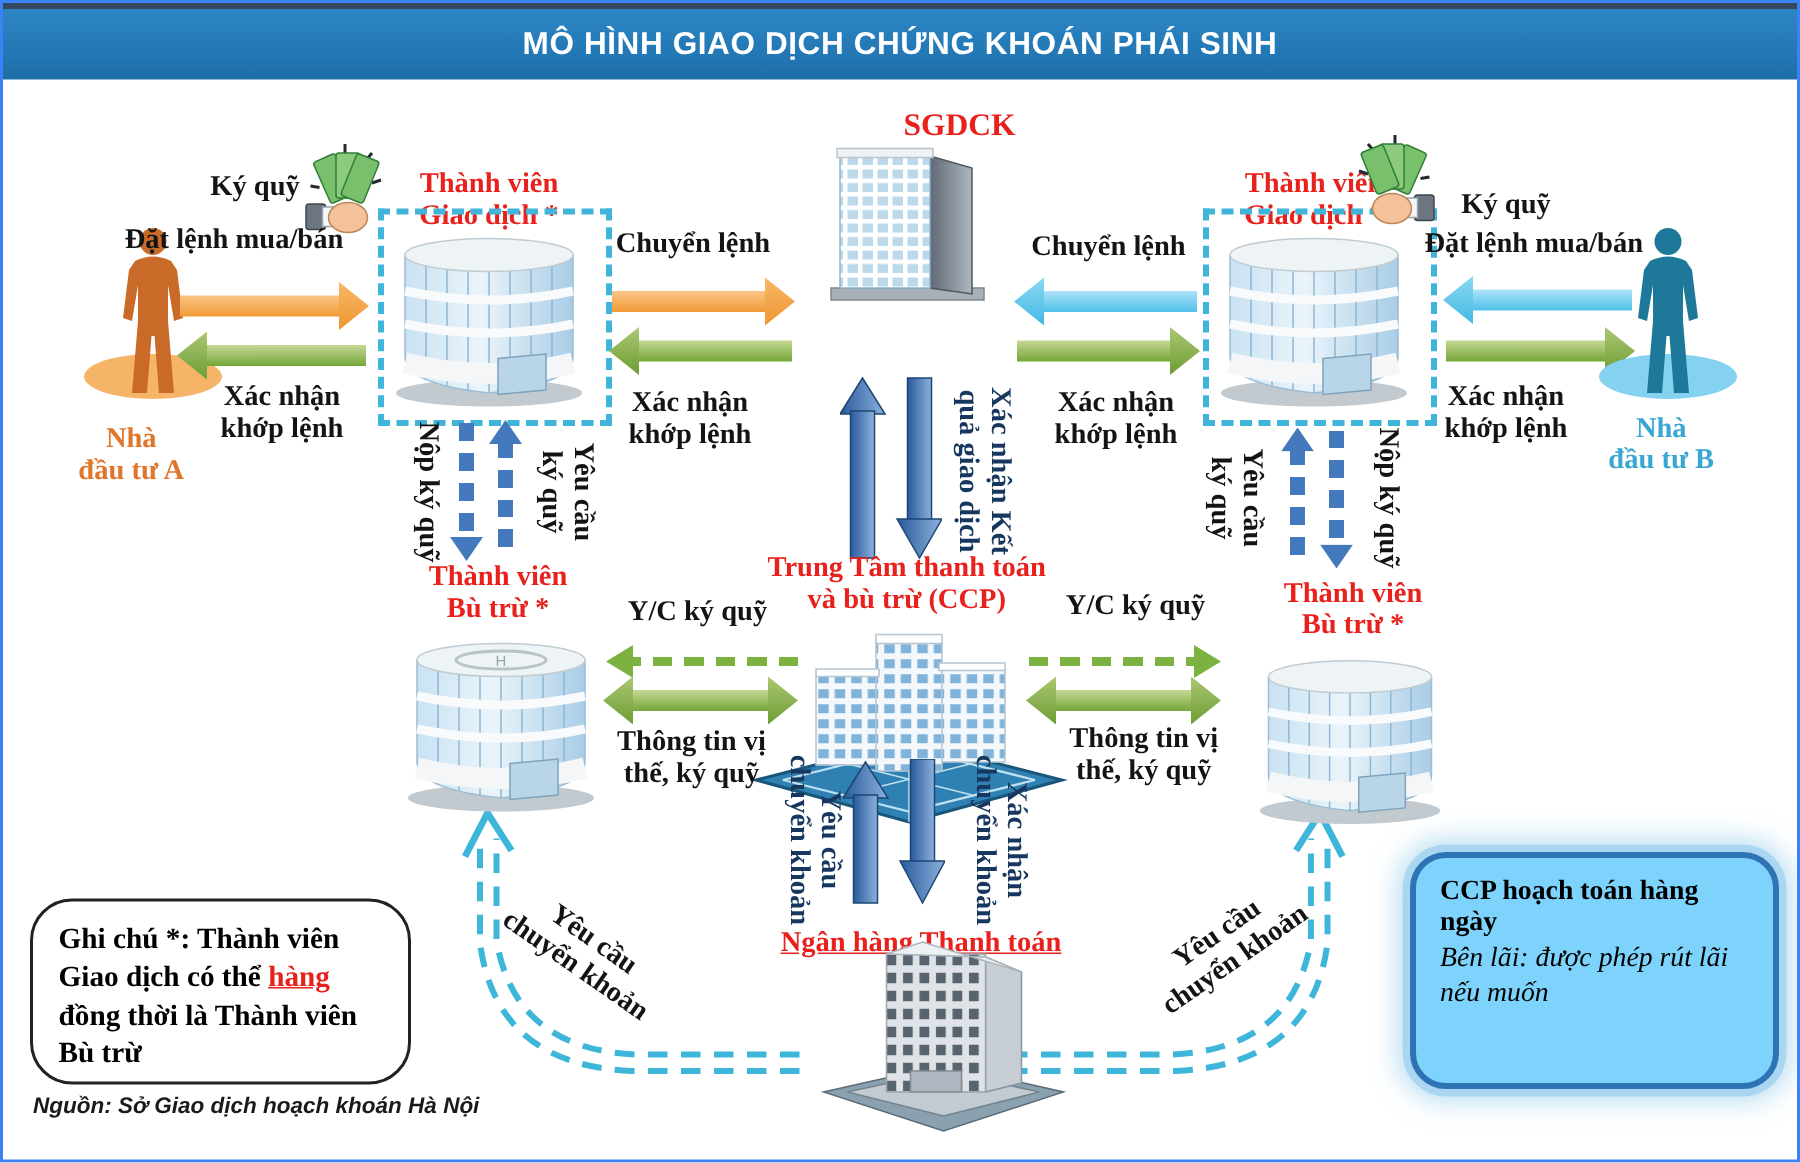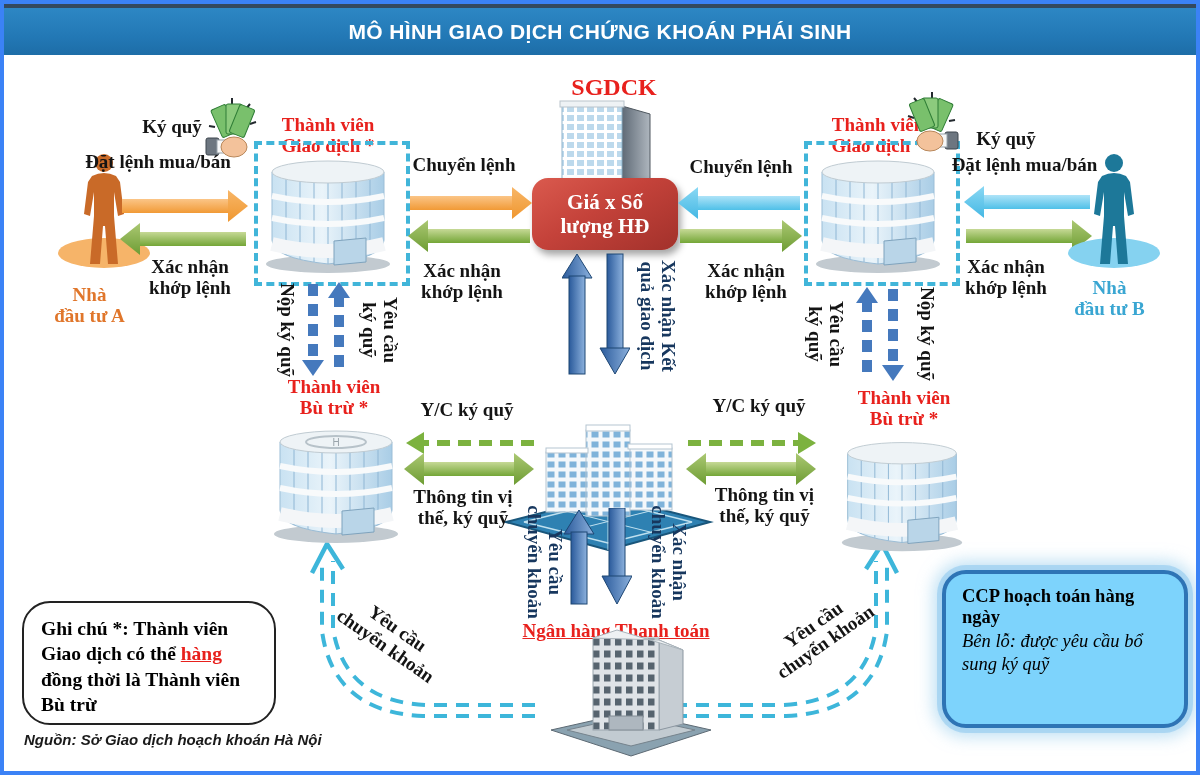--- a/index.html
+++ b/index.html
@@ -1,28 +1,28 @@
 <!DOCTYPE html>
 <html><head>
 <meta charset="utf-8">
 <style>
   html,body{margin:0;padding:0;background:#e9e9e9;}
-  .canvas{position:relative;width:1200px;height:775px;background:#fff;border:4px solid #3b82f6;
+  .canvas{position:relative;width:1200px;height:775px;background:#fff;border:2px solid #3b82f6;
           box-sizing:border-box;overflow:hidden;font-family:"Liberation Serif",serif;}
   .abs{position:absolute;}
   .titlebar{position:absolute;left:0;top:0;right:0;height:47px;border-top:4px solid #34495e;
             background:linear-gradient(180deg,#2d87c4 0%,#2277b4 65%,#1d6da7 100%);
             display:flex;align-items:center;justify-content:center;}
   .titlebar span{color:#fff;font-family:"Liberation Sans",sans-serif;font-weight:bold;
                  font-size:21px;letter-spacing:.4px;}
   .lbl{position:absolute;font-family:"Liberation Serif",serif;font-weight:bold;color:#141414;
        font-size:19px;line-height:1.12;text-align:center;white-space:pre-line;transform-origin:center;}
   .red{color:#e8211d;} .navy{color:#17375e;} .orangeTxt{color:#e0762b;} .cyanTxt{color:#3aa6d2;}
   .rot90{transform:rotate(90deg);} .rot35{transform:rotate(35deg);} .rotm35{transform:rotate(-35deg);}
-  .sz21{font-size:24px;}
+  .sz21{font-size:21px;text-align:right;}
 
   
   .harrow{position:absolute;height:32px;}
   .harrow .shaft{position:absolute;left:2px;right:16px;top:9px;bottom:9px;}
   .harrow .head{position:absolute;right:0;top:0;bottom:0;width:20px;
                 clip-path:polygon(0 0,100% 50%,0 100%);}
   .harrow.left{transform:scaleX(-1);}
   .harrow.double .shaft{left:16px;}
   .harrow.double .head2{position:absolute;left:0;top:0;bottom:0;width:20px;
                 clip-path:polygon(100% 0,0 50%,100% 100%);}
@@ -121,24 +121,20 @@
       <linearGradient id="sgd" x1="0" y1="0" x2="1" y2="0">
         <stop offset="0" stop-color="#5f6a76"></stop>
           <stop offset="1" stop-color="#aeb6be"></stop>
       </linearGradient>
     </defs>
     <rect x="10" y="98" width="102" height="8" fill="#a8b0b8" stroke="#7e868e"></rect>
     <polygon points="76,10 104,18 104,102 76,98" fill="url(#sgd)" stroke="#4e575f"></polygon>
     <rect x="16" y="10" width="60" height="88" fill="url(#sgv)" stroke="#8fb4cc"></rect>
     <rect x="14" y="5" width="64" height="6" fill="#eef2f5" stroke="#b9c4cc"></rect>
   </svg>
-  <div class="pricebox">
-    <span>Giá x Số
-lượng HĐ</span>
-  </div>
 
   <svg class="abs" style="left:52px;top:148px" width="96" height="118" viewBox="0 0 96 118">
     <ellipse cx="48" cy="101" rx="46" ry="15" fill="#f6b469"></ellipse>
     <g fill="#c96a28">
       <circle cx="48" cy="11" r="9"></circle>
       <path d="M36,24 Q48,18 60,24 L64,30 L68,62 L62,64 L58,40 L58,64 L62,112 L52,112 L49,74 L47,74 L44,112 L34,112 L38,64 L38,40 L34,64 L28,62 L32,30 Z"></path>
     </g>
   </svg>
   <div class="lbl orangeTxt" style="left:28px;top:280px;width:115px;">Nhà
 đầu tư A</div>
@@ -295,20 +291,22 @@
     <g stroke="#1d4673" stroke-width="1">
       <polygon points="0,26 15,2 30,26" fill="url(#bgrad)"></polygon>
       <rect x="7" y="24" width="16" height="98" fill="url(#bgrad)"></rect>
       <rect x="45" y="2" width="16" height="96" fill="url(#bgrad)"></rect>
       <polygon points="38,96 53,122 68,96" fill="url(#bgrad)"></polygon>
     </g>
   </svg>
   <div class="lbl navy rot90" style="left:577px;top:289px;width:150px;height:46px;">Xác nhận Kết
 quả giao dịch</div>
 
+  <div class="lbl red" style="left:500px;top:366px;width:205px;">Trung Tâm thanh toán
+và bù trừ (CCP)</div>
   <svg class="abs" style="left:498px;top:406px" width="212" height="142" viewBox="0 0 212 142">
     <defs>
         <pattern id="ccpw" width="11" height="10" patternUnits="userSpaceOnUse">
       <rect width="11" height="10" fill="#f4f8fb"></rect>
           <rect x="1.5" y="1.5" width="7" height="6" fill="#7fb3da"></rect>
     </pattern>
       </defs>
     <polygon points="4,112 106,86 208,112 106,140" fill="#2e81b2" stroke="#19567b" stroke-width="2"></polygon>
     <polygon points="22,112 106,91 190,112 106,133" fill="none" stroke="#bfe0ef" stroke-width="1.5"></polygon>
     <path d="M64,101 L148,122 M148,101 L64,122 M106,86 L106,140" stroke="#bfe0ef" stroke-width="1" fill="none"></path>
@@ -422,17 +420,17 @@
   <div class="note-box">
     <span class="gi">Ghi chú *</span><span>: Thành viên
 Giao dịch có thể </span><span class="hl">hàng</span><span>
 đồng thời là Thành viên
 Bù trừ</span>
   </div>
   <div class="source">Nguồn: Sở Giao dịch hoạch khoán Hà Nội</div>
 
   <div class="ccp-note">
     <div class="cn-title">CCP hoạch toán hàng ngày</div>
-    <div class="cn-line">Bên lỗ: được yêu cầu bổ
-sung ký quỹ</div>
+    <div class="cn-line">Bên lãi: được phép rút lãi
+nếu muốn</div>
   </div>
 
 </div>
 
 </body></html>

